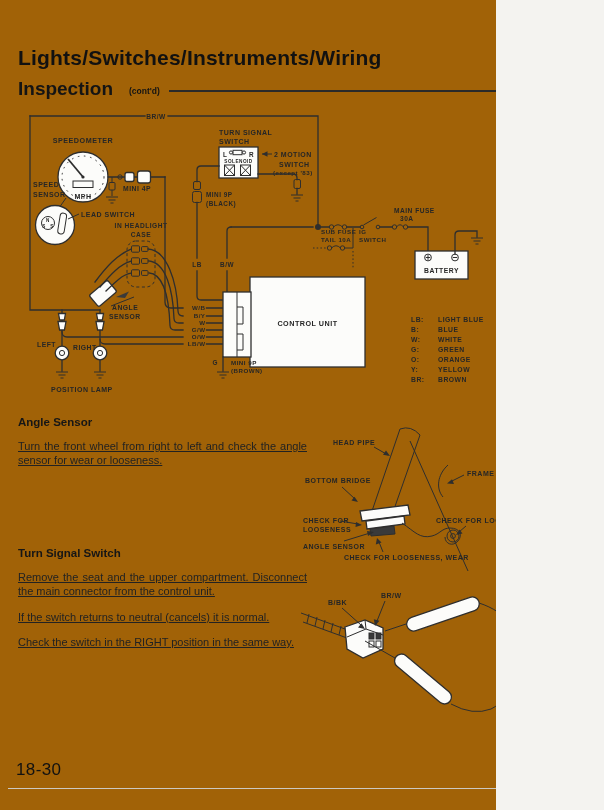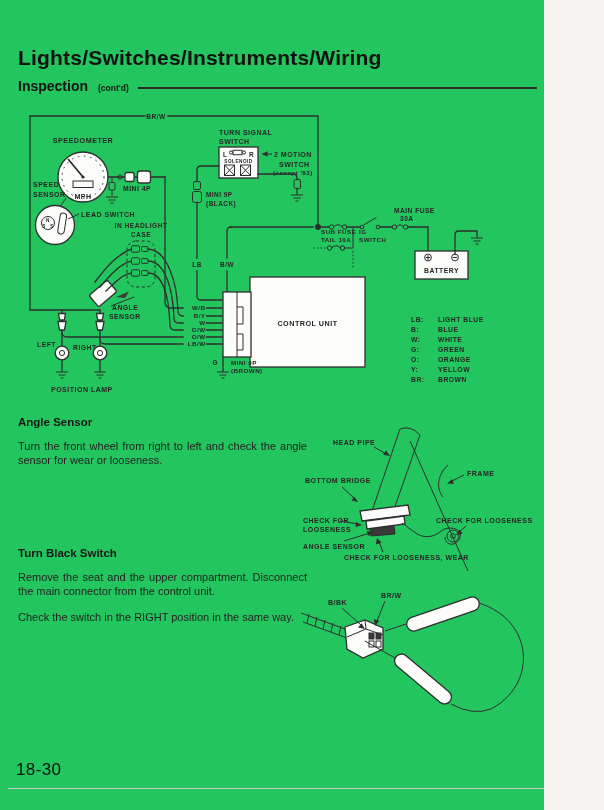--- a/index.html
+++ b/index.html
@@ -1,28 +1,28 @@
 <!DOCTYPE html>
 <html><head>
 <meta charset="utf-8">
 <style>
   html,body{margin:0;padding:0;}
   body{width:604px;height:810px;background:#f4f3f0;font-family:"Liberation Sans",sans-serif;}
-  .page{position:relative;width:544px;height:810px;background:#22c55e;overflow:hidden;color:#1d1d1d;}
+  .page{position:relative;width:496px;height:810px;background:#a16207;overflow:hidden;color:#1d1d1d;}
   .title{position:absolute;left:18px;top:46px;margin:0;font-size:21px;font-weight:bold;letter-spacing:.2px;color:#111;}
   .subtitle-row{position:absolute;left:18px;top:78px;width:519px;display:flex;align-items:center;}
-  .subtitle{font-size:14px;font-weight:bold;color:#141414;}
-  .subtitle-note{font-size:8.5px;font-weight:bold;margin-left:10px;margin-top:4px;color:#141414;}
+  .subtitle{font-size:19px;font-weight:bold;color:#141414;}
+  .subtitle-note{font-size:8.5px;font-weight:bold;margin-left:16px;margin-top:4px;color:#141414;}
   .subtitle-rule{flex:1;height:2px;background:#2a2a2a;margin-left:9px;margin-top:3px;}
   .diagram{position:absolute;left:15px;top:110px;}
   .fig-angle{position:absolute;left:290px;top:423px;}
   .fig-jumper{position:absolute;left:295px;top:585px;}
   .text-block{position:absolute;left:18px;width:289px;}
   .text-block h2{margin:0 0 11px 0;font-size:11.5px;font-weight:bold;color:#161616;}
-  .text-block p{margin:4px 0 11px 0;font-size:11px;line-height:1.3;text-align:justify;color:#222;}
+  .text-block p{margin:4px 0 11px 0;font-size:11px;line-height:1.3;text-align:justify;color:#222;text-decoration:underline;}
   .angle-block{top:416px;}
   .tss-block{top:547px;}
   .page-number{position:absolute;left:16px;top:760px;font-size:17px;font-weight:normal;letter-spacing:.4px;color:#111;}
   .bottom-rule{position:absolute;left:8px;top:788px;width:588px;height:1px;background:#ccc9c2;}
   .curl{position:absolute;width:24px;height:15px;border-top:2px solid #d9d6cf;border-radius:50%;opacity:.85;}
   
   svg text{font-family:"Liberation Sans",sans-serif;fill:#262626;font-weight:700;letter-spacing:.5px;}
   .w{stroke:#2e2e2e;stroke-width:1.3;fill:none;stroke-linecap:square;}
   .w1{stroke:#2e2e2e;stroke-width:1;fill:none;}
   .fillw{fill:#fcfcfa;stroke:#2e2e2e;stroke-width:1.3;}
@@ -309,22 +309,23 @@
       <text x="146" y="100" font-size="7">CHECK FOR LOOSENESS</text>
       <path class="w1" d="M176,103 L169,109"></path>
         <polygon points="166,112 172.5,110.5 169.5,106.5" fill="#2e2e2e"></polygon>
       <text x="54" y="137" font-size="7">CHECK FOR LOOSENESS, WEAR</text>
       <path class="w1" d="M93,129 L89,119"></path>
         <polygon points="87,115 85.8,121.5 91.5,119.5" fill="#2e2e2e"></polygon>
     </g>
   </svg>
 
   <div class="text-block tss-block">
-    <h2>Turn Black Switch</h2>
+    <h2>Turn Signal Switch</h2>
     <p>Remove the seat and the upper compartment. Disconnect the main connector from the control unit.</p>
+    <p>If the switch returns to neutral (cancels) it is normal.</p>
     <p>Check the switch in the RIGHT position in the same way.</p>
   </div>
 
   <svg class="fig-jumper" width="300" height="165" viewBox="0 0 300 165">
     <g>
       <path class="w1" d="M6,28 L50,44" stroke-width="1.2"></path>
       <path class="w1" d="M8,37 L52,53" stroke-width="1.2"></path>
       <path class="w1" d="M14,29 L12,38 M22,32 L20,41 M30,35 L28,44 M38,38 L36,47 M46,41 L44,50" stroke-width="1"></path>
       <path class="fillw" d="M50,42 L70,35 L88,43 L88,64 L68,73 L52,64 Z" stroke-width="1.2"></path>
       <path class="w1" d="M70,35 L71,44 L52,52 M71,44 L88,50"></path>

